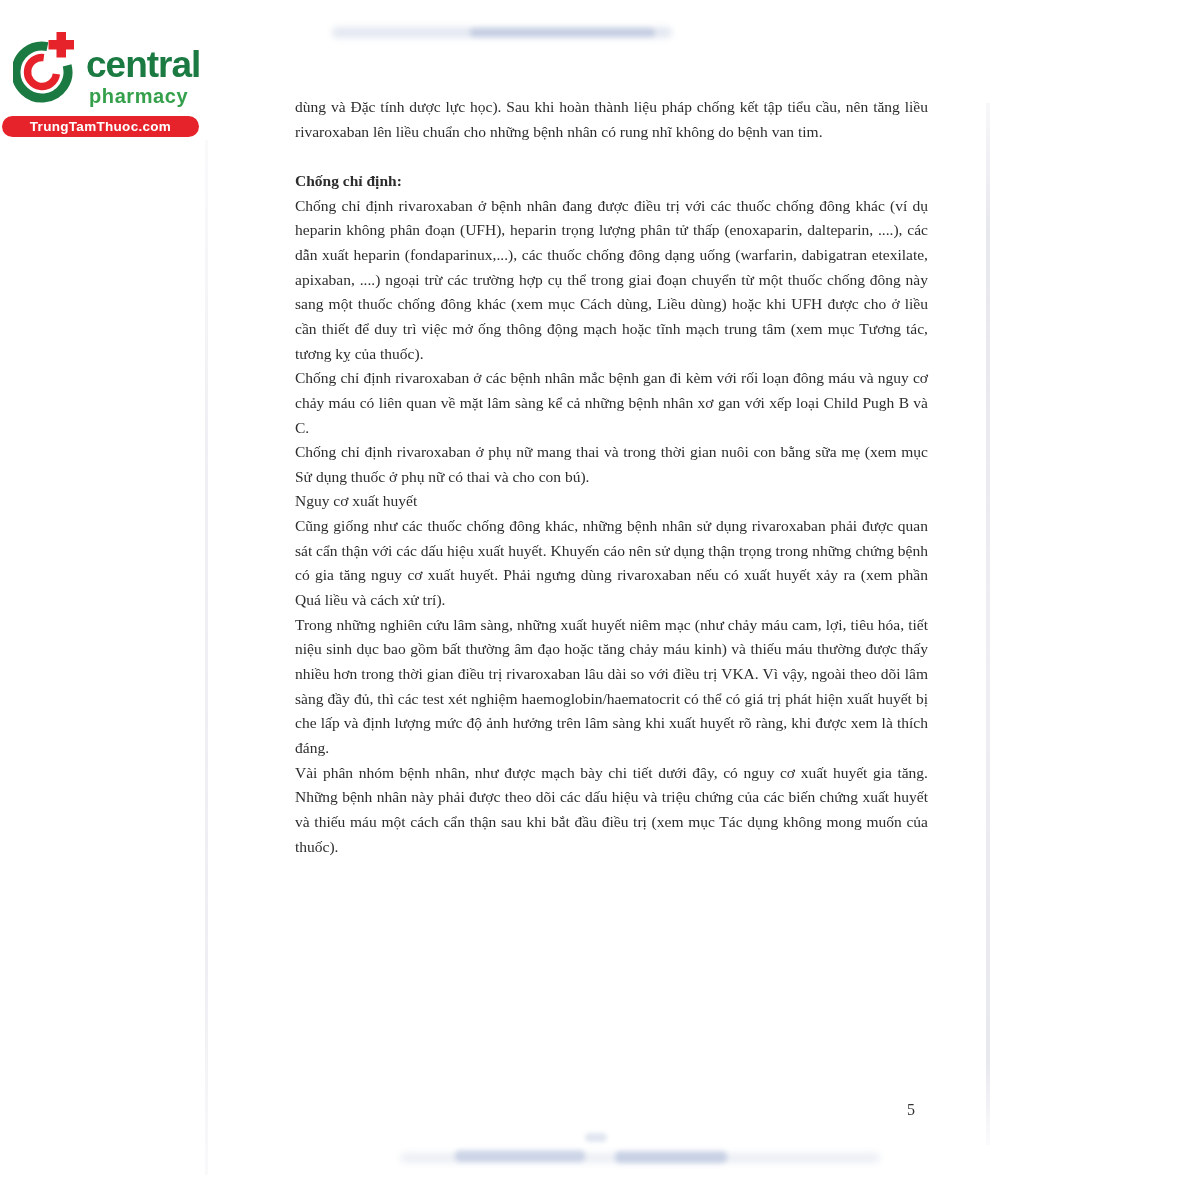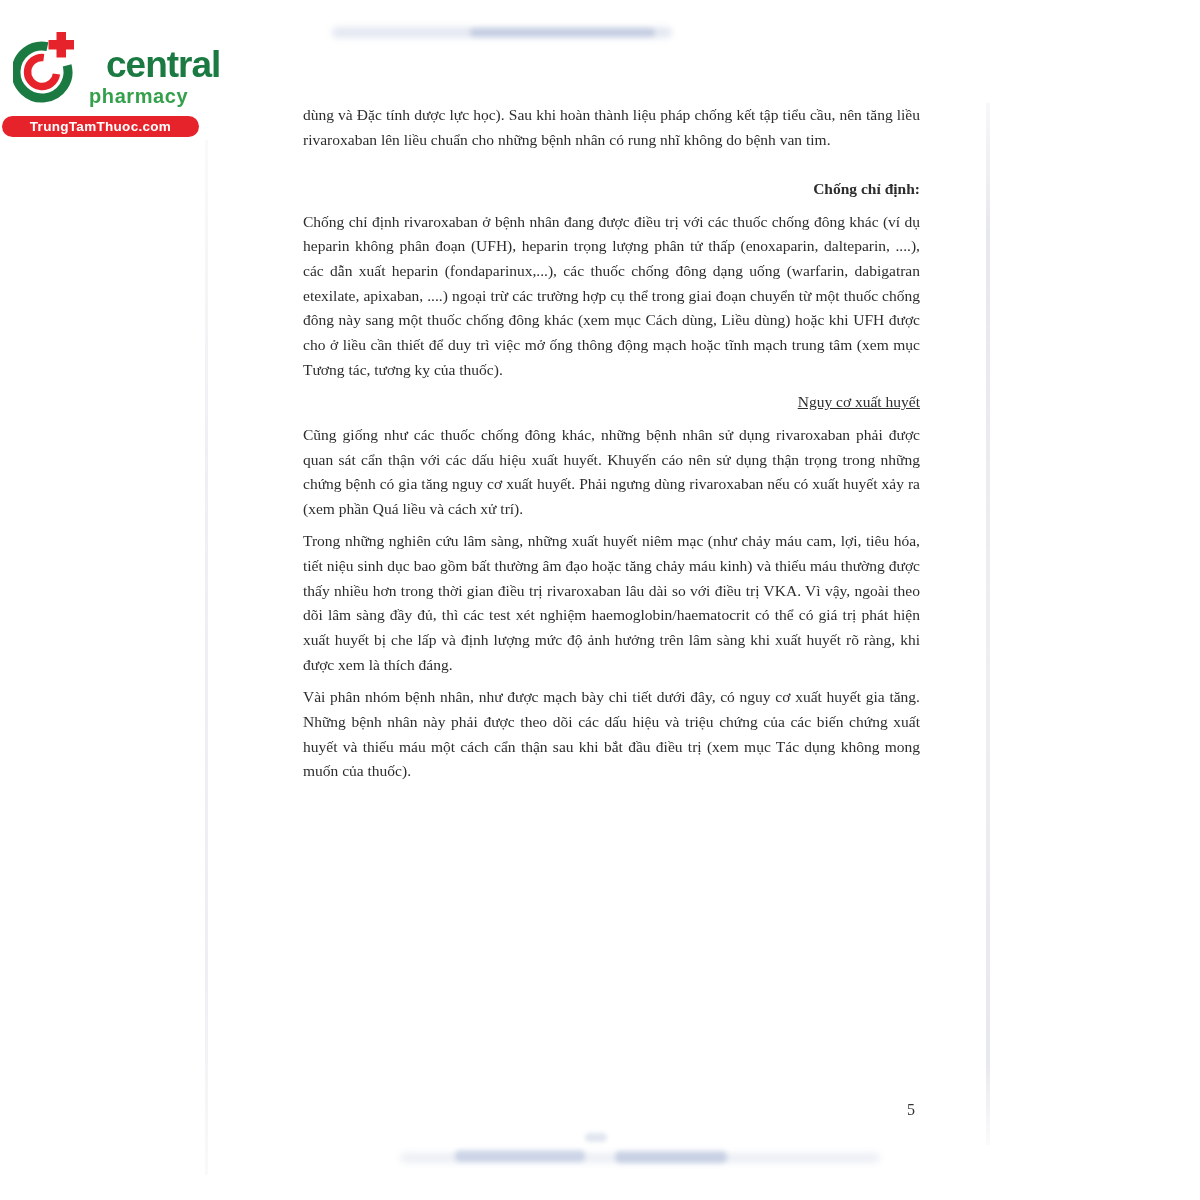--- a/index.html
+++ b/index.html
@@ -9,43 +9,43 @@
     font-family:"Liberation Serif", serif;overflow:hidden;
   }
   .page{position:absolute;inset:0;background:#fff;}
 
   
   .logo{position:absolute;left:0;top:0;width:230px;height:150px;}
   .logo-icon{position:absolute;left:13px;top:31px;width:62px;height:78px;}
   .brand{
     position:absolute;left:86px;top:46px;
     font-family:"Liberation Sans", sans-serif;font-weight:700;
-    font-size:37px;line-height:1;letter-spacing:-1px;color:var(--green-dark);margin-left:20px;
+    font-size:37px;line-height:1;letter-spacing:-1px;color:var(--green-dark);
   }
   .brand-sub{
     position:absolute;left:89px;top:86px;
     font-family:"Liberation Sans", sans-serif;font-weight:700;
     font-size:20px;line-height:1;letter-spacing:0.6px;color:var(--green-light);
   }
   .badge{
     position:absolute;left:2px;top:116px;width:197px;height:21px;
     background:var(--logo-red);border-radius:11px;
     display:flex;align-items:center;justify-content:center;
     font-family:"Liberation Sans", sans-serif;font-weight:700;
     font-size:13.5px;color:#ffffff;letter-spacing:0.3px;
   }
 
   
   .doc{
     position:absolute;left:295px;top:95px;width:633px;
     color:#2d2d2d;font-size:15.5px;line-height:24.65px;
   }
-  .doc p{margin:8px;text-align:justify;}
-  .doc p.heading{font-weight:700;margin-top:24.65px;text-align:right;}
-  .doc p.subheading_underline{text-decoration:underline;text-align:right;}
+  .doc p{margin:0;text-align:justify;}
+  .doc p.heading{font-weight:700;margin-top:24.65px;text-align:left;}
+  .doc p.subheading_underline{text-align:left;}
 
   .page-number{
     position:absolute;left:898px;top:1101px;width:26px;text-align:center;
     color:#333;font-size:16px;
   }
 
   
   .edge-line{position:absolute;filter:blur(0.6px);}
   .edge-right{
     left:986px;top:103px;width:4px;height:1042px;
@@ -83,20 +83,22 @@
     </svg>
     <div class="brand">central</div>
     <div class="brand-sub">pharmacy</div>
     <div class="badge">TrungTamThuoc.com</div>
   </div>
 
   <div class="doc">
       <p class="blk body">dùng và Đặc tính dược lực học). Sau khi hoàn thành liệu pháp chống kết tập tiểu cầu, nên tăng liều rivaroxaban lên liều chuẩn cho những bệnh nhân có rung nhĩ không do bệnh van tim.</p>
       <p class="blk heading">Chống chỉ định:</p>
       <p class="blk body">Chống chỉ định rivaroxaban ở bệnh nhân đang được điều trị với các thuốc chống đông khác (ví dụ heparin không phân đoạn (UFH), heparin trọng lượng phân tử thấp (enoxaparin, dalteparin, ....), các dẫn xuất heparin (fondaparinux,...), các thuốc chống đông dạng uống (warfarin, dabigatran etexilate, apixaban, ....) ngoại trừ các trường hợp cụ thể trong giai đoạn chuyển từ một thuốc chống đông này sang một thuốc chống đông khác (xem mục Cách dùng, Liều dùng) hoặc khi UFH được cho ở liều cần thiết để duy trì việc mở ống thông động mạch hoặc tĩnh mạch trung tâm (xem mục Tương tác, tương kỵ của thuốc).</p>
+      <p class="blk body">Chống chỉ định rivaroxaban ở các bệnh nhân mắc bệnh gan đi kèm với rối loạn đông máu và nguy cơ chảy máu có liên quan về mặt lâm sàng kể cả những bệnh nhân xơ gan với xếp loại Child Pugh B và C.</p>
+      <p class="blk body">Chống chỉ định rivaroxaban ở phụ nữ mang thai và trong thời gian nuôi con bằng sữa mẹ (xem mục Sử dụng thuốc ở phụ nữ có thai và cho con bú).</p>
       <p class="blk subheading_underline">Nguy cơ xuất huyết</p>
       <p class="blk body">Cũng giống như các thuốc chống đông khác, những bệnh nhân sử dụng rivaroxaban phải được quan sát cẩn thận với các dấu hiệu xuất huyết. Khuyến cáo nên sử dụng thận trọng trong những chứng bệnh có gia tăng nguy cơ xuất huyết. Phải ngưng dùng rivaroxaban nếu có xuất huyết xảy ra (xem phần Quá liều và cách xử trí).</p>
       <p class="blk body">Trong những nghiên cứu lâm sàng, những xuất huyết niêm mạc (như chảy máu cam, lợi, tiêu hóa, tiết niệu sinh dục bao gồm bất thường âm đạo hoặc tăng chảy máu kinh) và thiếu máu thường được thấy nhiều hơn trong thời gian điều trị rivaroxaban lâu dài so với điều trị VKA. Vì vậy, ngoài theo dõi lâm sàng đầy đủ, thì các test xét nghiệm haemoglobin/haematocrit có thể có giá trị phát hiện xuất huyết bị che lấp và định lượng mức độ ảnh hưởng trên lâm sàng khi xuất huyết rõ ràng, khi được xem là thích đáng.</p>
       <p class="blk body">Vài phân nhóm bệnh nhân, như được mạch bày chi tiết dưới đây, có nguy cơ xuất huyết gia tăng. Những bệnh nhân này phải được theo dõi các dấu hiệu và triệu chứng của các biến chứng xuất huyết và thiếu máu một cách cẩn thận sau khi bắt đầu điều trị (xem mục Tác dụng không mong muốn của thuốc).</p>
     </div>
 
   <div class="page-number">5</div>
 
   <div class="edge-line edge-right"></div>
   <div class="edge-line edge-left"></div>

